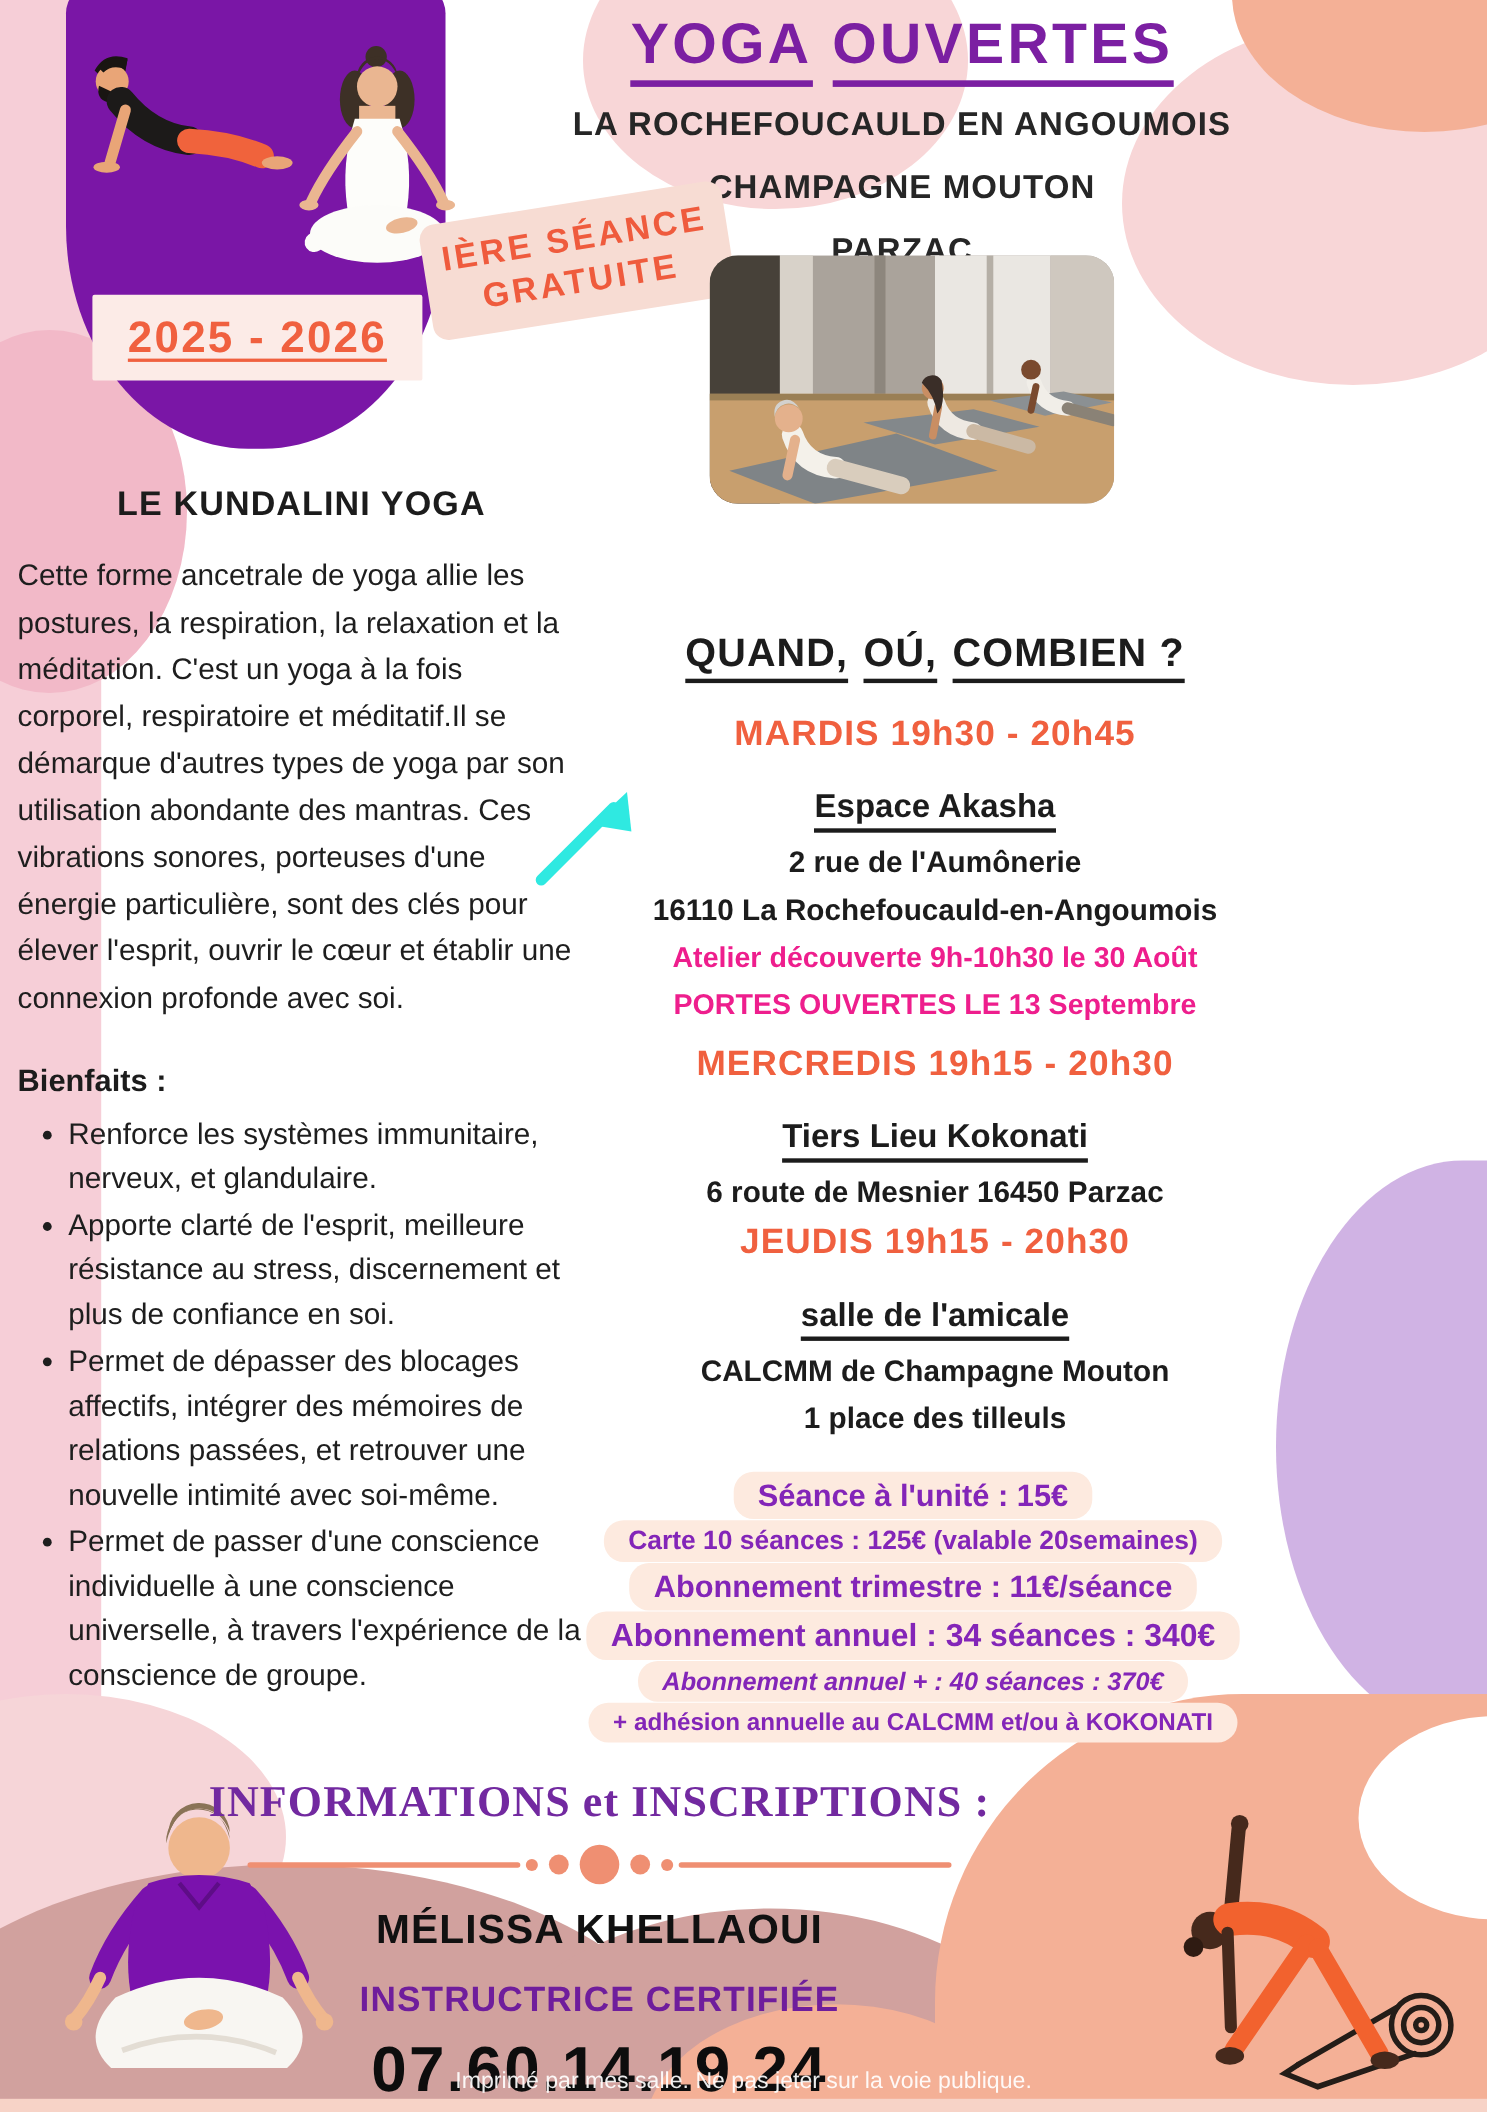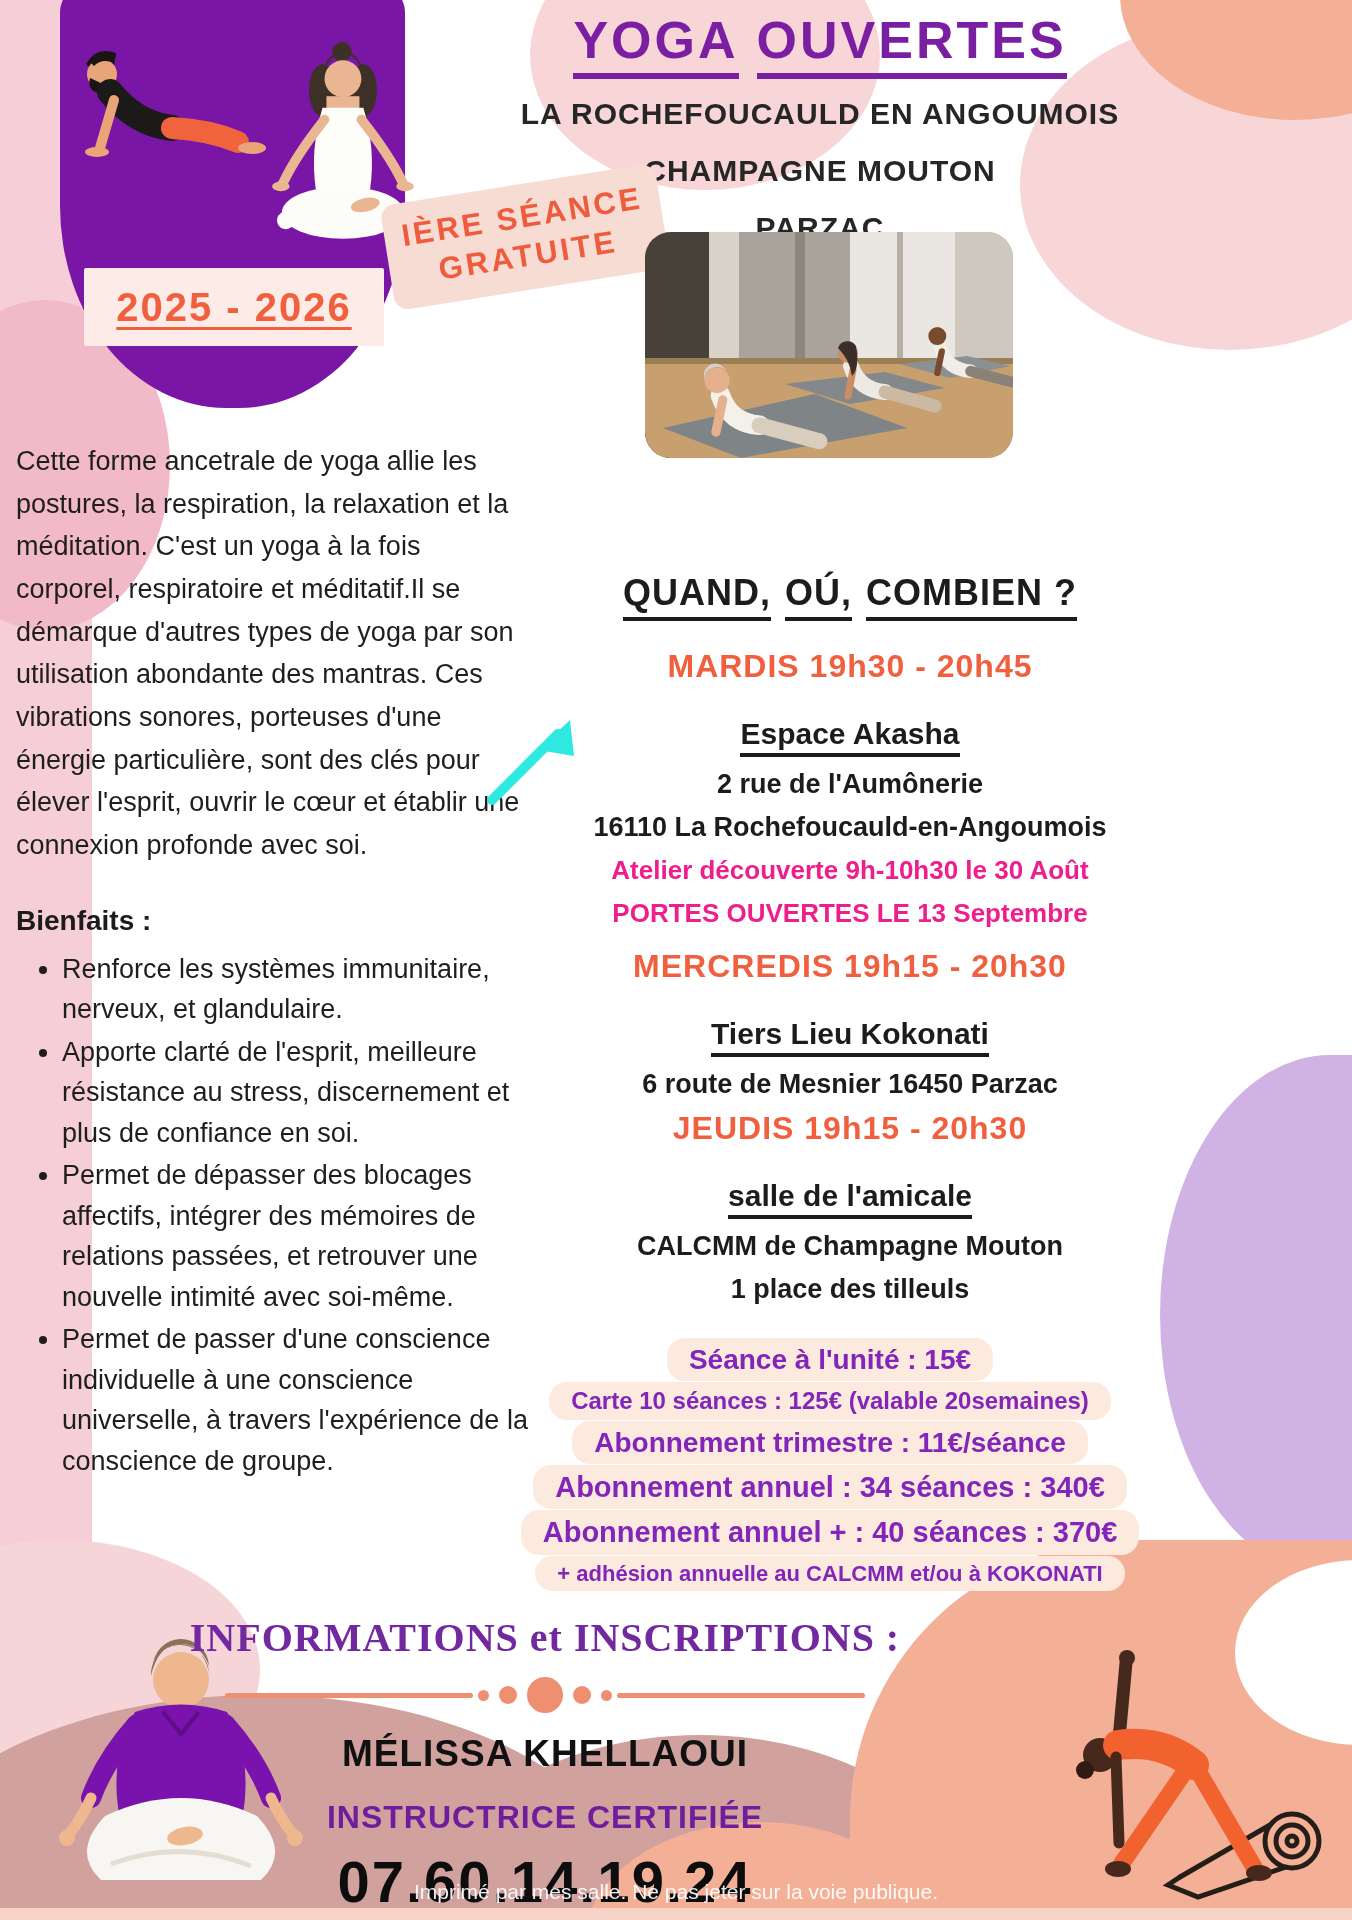--- a/index.html
+++ b/index.html
@@ -71,21 +71,21 @@
   .s-note{font-size:26px;font-weight:800;color:#ee1e8d;margin-top:9px;line-height:1.3;}
 
   
   .pricing{position:absolute;left:540px;top:1338px;width:580px;display:flex;flex-direction:column;align-items:center;}
   .price-line{display:inline-block;background:#fdeadf;border-radius:18px;padding:4px 22px;color:#8325b8;
     font-weight:800;line-height:1.25;margin-bottom:1px;white-space:nowrap;}
   .pl1{font-size:28px;}
   .pl2{font-size:24px;}
   .pl3{font-size:28px;}
   .pl4{font-size:29px;}
-  .pl5{font-size:29px;}
+  .pl5{font-size:23px;font-style:italic;}
   .pl6{font-size:22px;}
 
   
   .arrow{position:absolute;left:478px;top:712px;width:115px;height:100px;}
 
   
   .contact{position:absolute;left:160px;top:1614px;width:770px;text-align:center;}
   .contact-heading{font-family:"Liberation Serif",serif;font-size:40px;font-weight:700;color:#7229a0;letter-spacing:1px;}
   .divider{display:flex;align-items:center;width:640px;margin:16px auto 0;}
   .divider .line{flex:1;height:5px;background:#ef8f72;border-radius:3px;}
@@ -208,20 +208,21 @@
         <path d="M10,22 Q18,46 44,48" stroke="#f4f1ea" stroke-width="17" fill="none" stroke-linecap="round"></path>
         <line x1="44" y1="48" x2="96" y2="62" stroke="#d9cdbd" stroke-width="14" stroke-linecap="round"></line>
         <line x1="12" y1="26" x2="6" y2="54" stroke="#e4b18c" stroke-width="8" stroke-linecap="round"></line>
         <circle cx="7" cy="9" r="11" fill="#e4b18c"></circle>
         <path d="M-4,8 a11,11 0 0 1 20,-6 q-6,-10 -14,-7 q-8,3 -6,13z" fill="#d3d1ce"></path>
       </g>
     </svg>
   </div>
 
   <div class="about">
+    <h2 class="about-heading">LE KUNDALINI YOGA</h2>
     <div class="about-paragraph">Cette forme ancetrale de yoga allie les postures, la respiration, la relaxation et la méditation. C'est un yoga à la fois corporel, respiratoire et méditatif.Il se démarque d'autres types de yoga par son utilisation abondante des mantras. Ces vibrations sonores, porteuses d'une énergie particulière, sont des clés pour élever l'esprit, ouvrir le cœur et établir une connexion profonde avec soi.</div>
     <div class="benefits-label">Bienfaits :</div>
     <ul class="benefits">
       <li>Renforce les systèmes immunitaire, nerveux, et glandulaire.</li>
       <li>Apporte clarté de l'esprit, meilleure résistance au stress, discernement et plus de confiance en soi.</li>
       <li>Permet de dépasser des blocages affectifs, intégrer des mémoires de relations passées, et retrouver une nouvelle intimité avec soi-même.</li>
       <li>Permet de passer d'une conscience individuelle à une conscience universelle, à travers l'expérience de la conscience de groupe.</li>
     </ul>
   </div>
 

